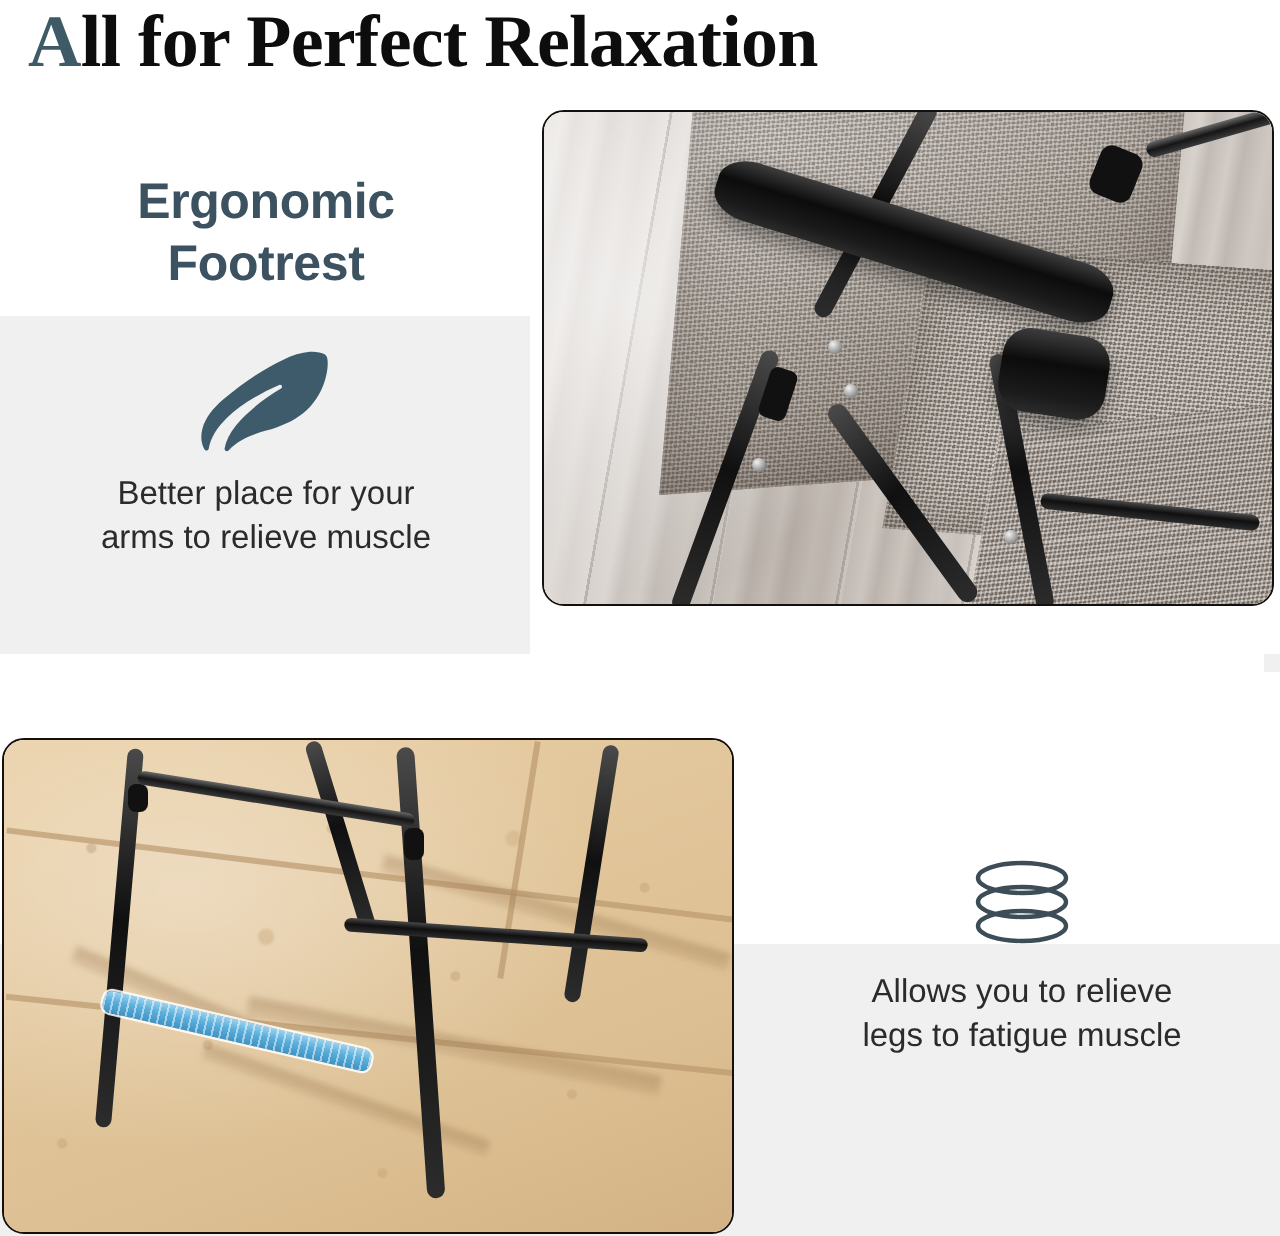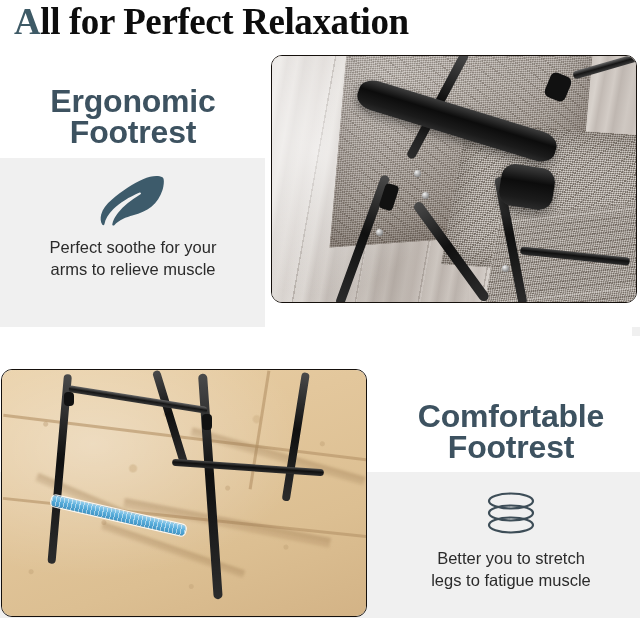--- a/index.html
+++ b/index.html
@@ -66,21 +66,21 @@
     background: #ffffff;
   }
 
   
   .feature {
     position: absolute;
     text-align: center;
   }
   .feature-heading {
     font-weight: bold;
-    font-size: 32px;
+    font-size: 25px;
     line-height: 31px;
     color: #3d5260;
     letter-spacing: -0.2px;
   }
   .feature-desc {
     font-size: 16.5px;
     line-height: 22px;
     color: #2b2b2b;
   }
 
@@ -313,21 +313,21 @@
     <div class="feature-heading">
       <div>Ergonomic</div>
       <div>Footrest</div>
     </div>
     <div class="icon-wrap">
       <svg width="68" height="54" viewBox="0 0 68 54" aria-hidden="true">
         <path d="M63.5 4.2C59 2 52 2.6 44 6.2 34 10.6 23 18 13 26.4 7.4 31.1 3.6 36.1 2.2 41.4c-1 3.8-.6 7.3 1 10.2.6 1 2 .7 2.2-.4.9-5.3 4.1-10.4 9-15.2 6.4-6.2 15.6-11.9 26.2-16.5 1.2-.5 2 1.1.9 1.8-9.6 5.8-17.4 12.1-22.6 18.6-3.1 3.9-5 7.7-5.6 11.3-.2 1.2 1.2 1.9 2 1 4.9-5.3 11.6-7.9 18.8-9.9 7-2 13.3-4.6 18.3-8.6 5.3-4.2 9-9.8 11.1-16.6 1.3-4.3 1.6-8.1 1.2-10.6-.1-.9-.5-1.7-1.2-2.3z" fill="#3d5b6b"></path>
       </svg>
     </div>
     <div class="feature-desc">
-      <div>Perfect soothe for your</div>
+      <div>Better place for your</div>
       <div>arms to relieve muscle</div>
     </div>
   </div>
 
   <div class="photo photo-armrest">
     <div class="floor-wood"></div>
     <div class="wood-blur"></div>
 
     <div class="mesh mesh-back">
       <div class="mesh-back-shade"></div>
@@ -374,30 +374,26 @@
 
     <div class="bar bar-light" style="left:66px; top:26px; width:140px; height:7px; transform:rotate(9deg);"></div>
     <div class="bar" style="left:170px; top:94px; width:152px; height:7px; transform:rotate(4deg);"></div>
     <div class="joint" style="left:62px; top:22px; width:10px; height:14px;"></div>
     <div class="joint" style="left:200px; top:44px; width:10px; height:16px;"></div>
 
     <div class="blue-bar" style="left:48px; top:140px; width:137px; height:11px; transform:rotate(13deg);"></div>
   </div>
 
   <div class="feature feature-right">
-    <div class="feature-heading">
-      <div>Comfortable</div>
-      <div>Footrest</div>
-    </div>
     <div class="icon-wrap">
       <svg width="52" height="44" viewBox="0 0 52 44" aria-hidden="true">
         <ellipse cx="26" cy="10" rx="22" ry="7.5" fill="none" stroke="#3d4d57" stroke-width="2.2"></ellipse>
         <ellipse cx="26" cy="22" rx="22" ry="7.5" fill="none" stroke="#3d4d57" stroke-width="2.2"></ellipse>
         <ellipse cx="26" cy="34" rx="22" ry="7.5" fill="none" stroke="#3d4d57" stroke-width="2.2"></ellipse>
       </svg>
     </div>
     <div class="feature-desc">
-      <div>Better you to stretch</div>
+      <div>Allows you to relieve</div>
       <div>legs to fatigue muscle</div>
     </div>
   </div>
 
 </div>
 
 </body></html>

